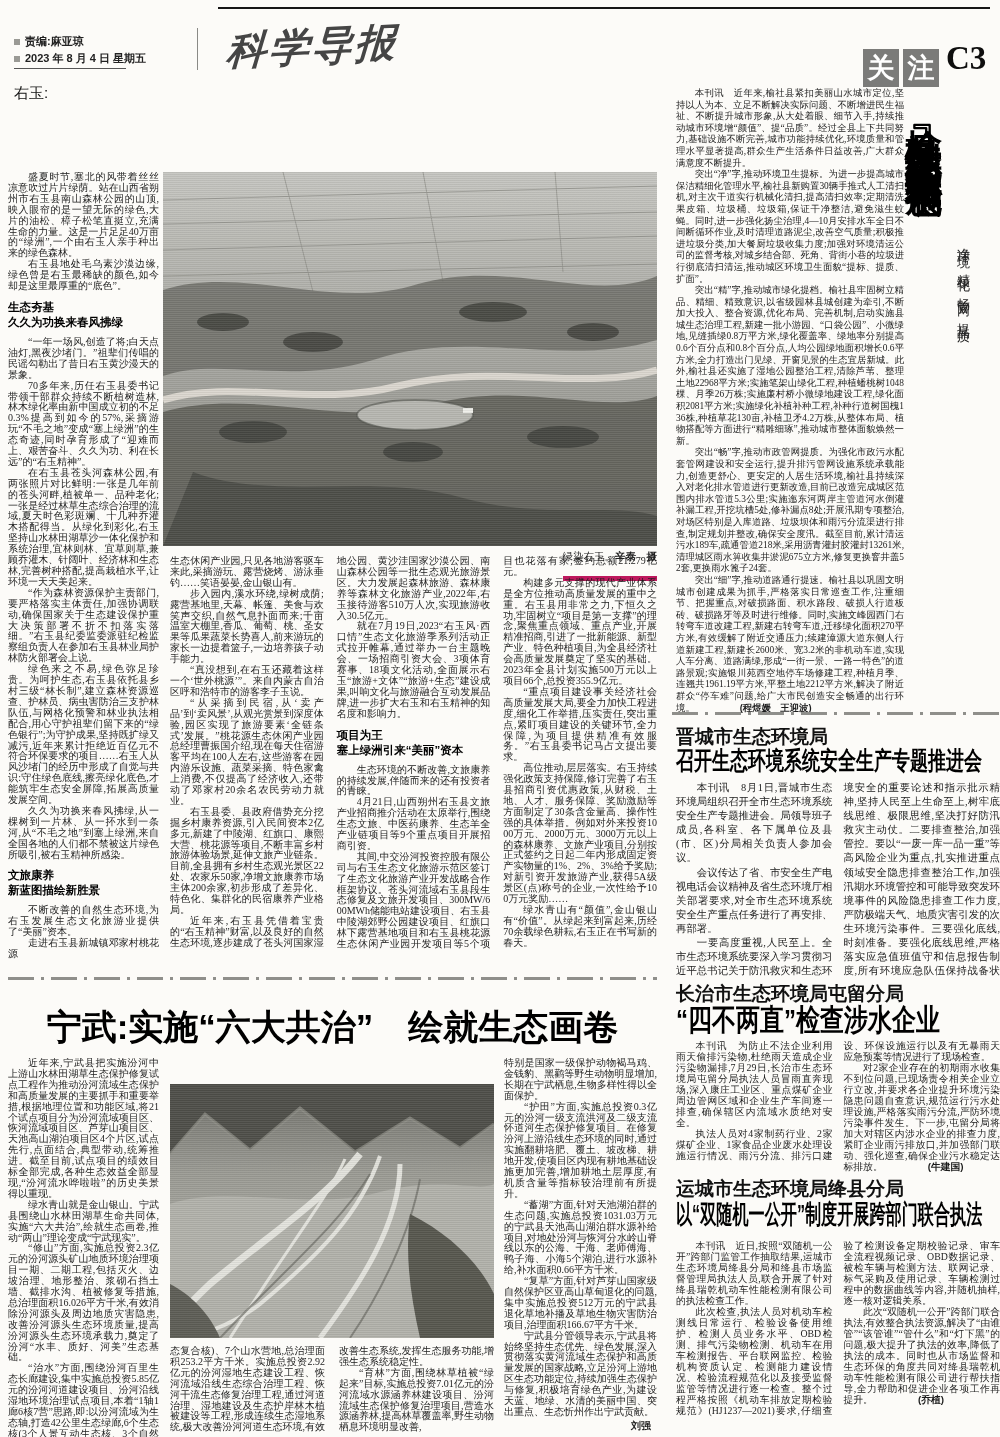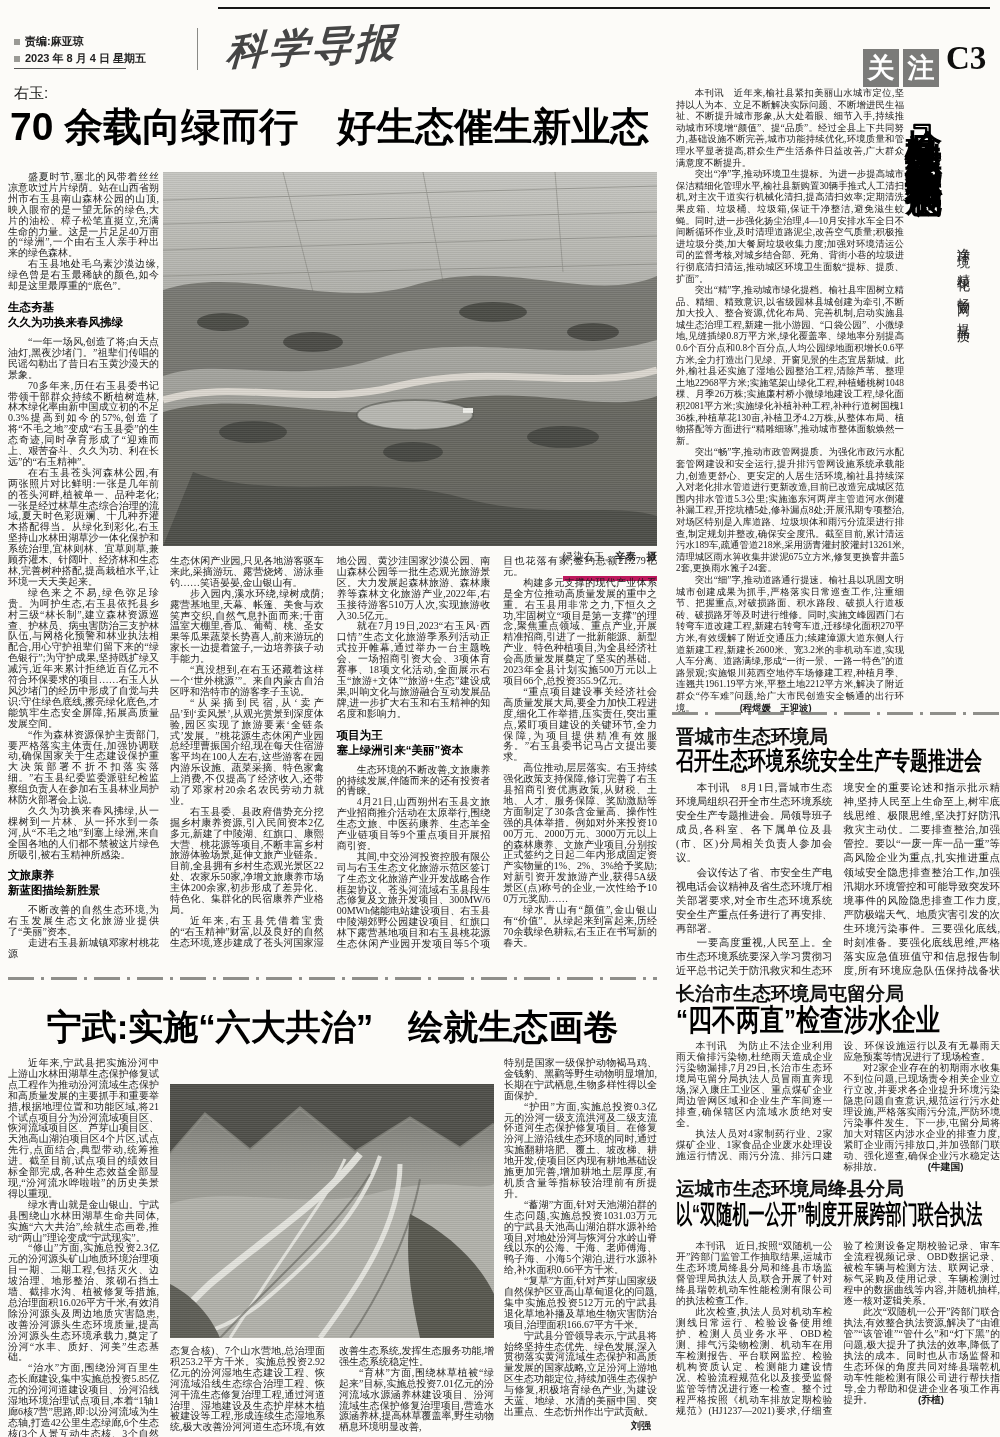--- a/index.html
+++ b/index.html
@@ -88,21 +88,20 @@
       </div>
   </div>
   <div class="abs meta-line"></div>
   <div class="abs hdr-vrule"></div>
   <div class="abs masthead">科学导报</div>
   <div class="abs badge badge1">关</div>
   <div class="abs badge badge2">注</div>
   <div class="abs pageno">C3</div>
 
   <div class="abs kicker a1-kicker">右玉:</div>
-  <div class="abs bighead a1-head">70 余载向绿而行　好生态催生新业态</div>
 
   <div class="abs photo1">
     <svg width="494" height="374" viewBox="0 0 494 374" preserveAspectRatio="none">
       <defs>
         <linearGradient id="pg1" x1="0" y1="0" x2="0" y2="1">
           <stop offset="0" stop-color="#c6c6c1"></stop>
             <stop offset=".45" stop-color="#a8a8a2"></stop>
             <stop offset="1" stop-color="#8b8b85"></stop>
         </linearGradient>
       </defs>
@@ -138,24 +137,24 @@
   <div class="abs caption1">
     <span class="cap-t"><span>绿染右玉。</span><b>辛泰　摄</b></span>
   </div>
 
   <div class="abs flow a1-col1">
       <div class="fl fl-p">盛夏时节,塞北的风带着丝丝凉意吹过片片绿荫。站在山西省朔州市右玉县南山森林公园的山顶,映入眼帘的是一望无际的绿色,大片的油松、樟子松笔直挺立,充满生命的力量。这是一片足足40万亩的“绿洲”,一个由右玉人亲手种出来的绿色森林。</div>
       <div class="fl fl-p">右玉县地处毛乌素沙漠边缘,绿色曾是右玉最稀缺的颜色,如今却是这里最厚重的“底色”。</div>
       <div class="fl fl-h">生态夯基
 久久为功换来春风拂绿</div>
       <div class="fl fl-p">“一年一场风,创造了将;白天点油灯,黑夜沙堵门。”祖辈们传唱的民谣勾勒出了昔日右玉黄沙漫天的景象。</div>
-      <div class="fl fl-p">70多年来,历任右玉县委书记带领干部群众持续不断植树造林,林木绿化率由新中国成立初的不足0.3%提高到如今的57%,创造了将“不毛之地”变成“右玉县委”的生态奇迹,同时孕育形成了“迎难而上、艰苦奋斗、久久为功、利在长远”的“右玉精神”。</div>
+      <div class="fl fl-p">70多年来,历任右玉县委书记带领干部群众持续不断植树造林,林木绿化率由新中国成立初的不足0.3%提高到如今的57%,采摘游玩“不毛之地”变成“塞上绿洲”的生态奇迹,同时孕育形成了“迎难而上、艰苦奋斗、久久为功、利在长远”的“右玉精神”。</div>
       <div class="fl fl-p">在右玉县苍头河森林公园,有两张照片对比鲜明:一张是几年前的苍头河畔,植被单一、品种老化;一张是经过林草生态综合治理的流域,夏天时色彩斑斓、十几种乔灌木搭配得当。从绿化到彩化,右玉坚持山水林田湖草沙一体化保护和系统治理,宜林则林、宜草则草,兼顾乔灌木、针阔叶、经济林和生态林,完善树种搭配,提高栽植水平,让环境一天天美起来。</div>
+      <div class="fl fl-p">“作为森林资源保护主责部门,要严格落实主体责任,加强协调联动,确保国家关于生态建设保护重大决策部署不折不扣落实落细。”右玉县纪委监委派驻纪检监察组负责人在参加右玉县林业局护林防火部署会上说。</div>
       <div class="fl fl-p">绿色来之不易,绿色弥足珍贵。为呵护生态,右玉县依托县乡村三级“林长制”,建立森林资源巡查、护林员、病虫害防治三支护林队伍,与网格化预警和林业执法相配合,用心守护祖辈们留下来的“绿色银行”;为守护成果,坚持既扩绿又减污,近年来累计拒绝近百亿元不符合环保要求的项目……右玉人从风沙堵门的经历中形成了自觉与共识:守住绿色底线,擦亮绿化底色,才能筑牢生态安全屏障,拓展高质量发展空间。</div>
-      <div class="fl fl-p">“作为森林资源保护主责部门,要严格落实主体责任,加强协调联动,确保国家关于生态建设保护重大决策部署不折不扣落实落细。”右玉县纪委监委派驻纪检监察组负责人在参加右玉县林业局护林防火部署会上说。</div>
       <div class="fl fl-p">久久为功换来春风拂绿,从一棵树到一片林、从一抔水到一条河,从“不毛之地”到塞上绿洲,来自全国各地的人们都不禁被这片绿色所吸引,被右玉精神所感染。</div>
       <div class="fl fl-h">文旅康养
 新蓝图描绘新胜景</div>
       <div class="fl fl-p">不断改善的自然生态环境,为右玉发展生态文化旅游业提供了“美丽”资本。</div>
       <div class="fl fl-p">走进右玉县新城镇邓家村桃花源</div>
     </div>
   <div class="abs flow a1-cols">
       <div class="fl fl-pc">生态休闲产业园,只见各地游客驱车来此,采摘游玩、露营烧烤、游泳垂钓……笑语晏晏,金山银山有。</div>
       <div class="fl fl-p">步入园内,溪水环绕,绿树成荫;露营基地里,天幕、帐篷、美食与欢笑声交织,自然气息扑面而来;千亩温室大棚里,香瓜、葡萄、桃、圣女果等瓜果蔬菜长势喜人,前来游玩的家长一边提着篮子,一边培养孩子动手能力。</div>
       <div class="fl fl-p">“真没想到,在右玉还藏着这样一个‘世外桃源’”。来自内蒙古自治区呼和浩特市的游客李子玉说。</div>

